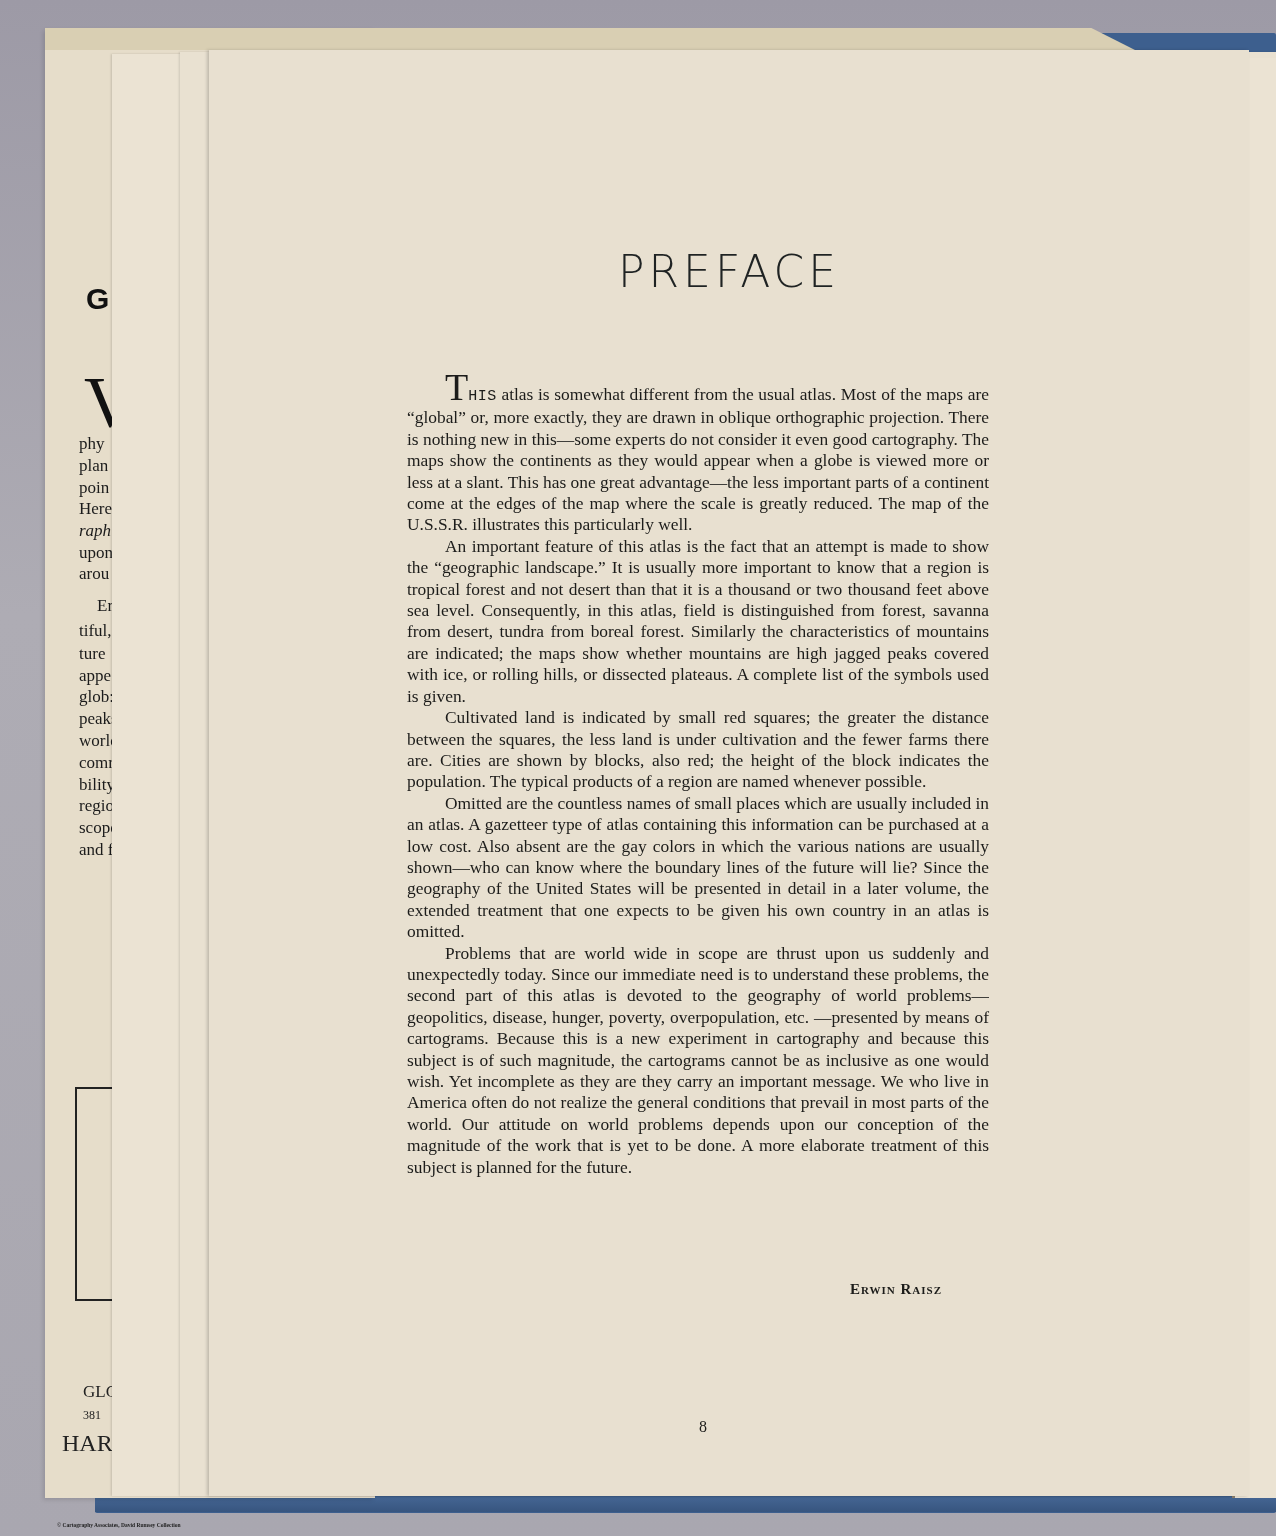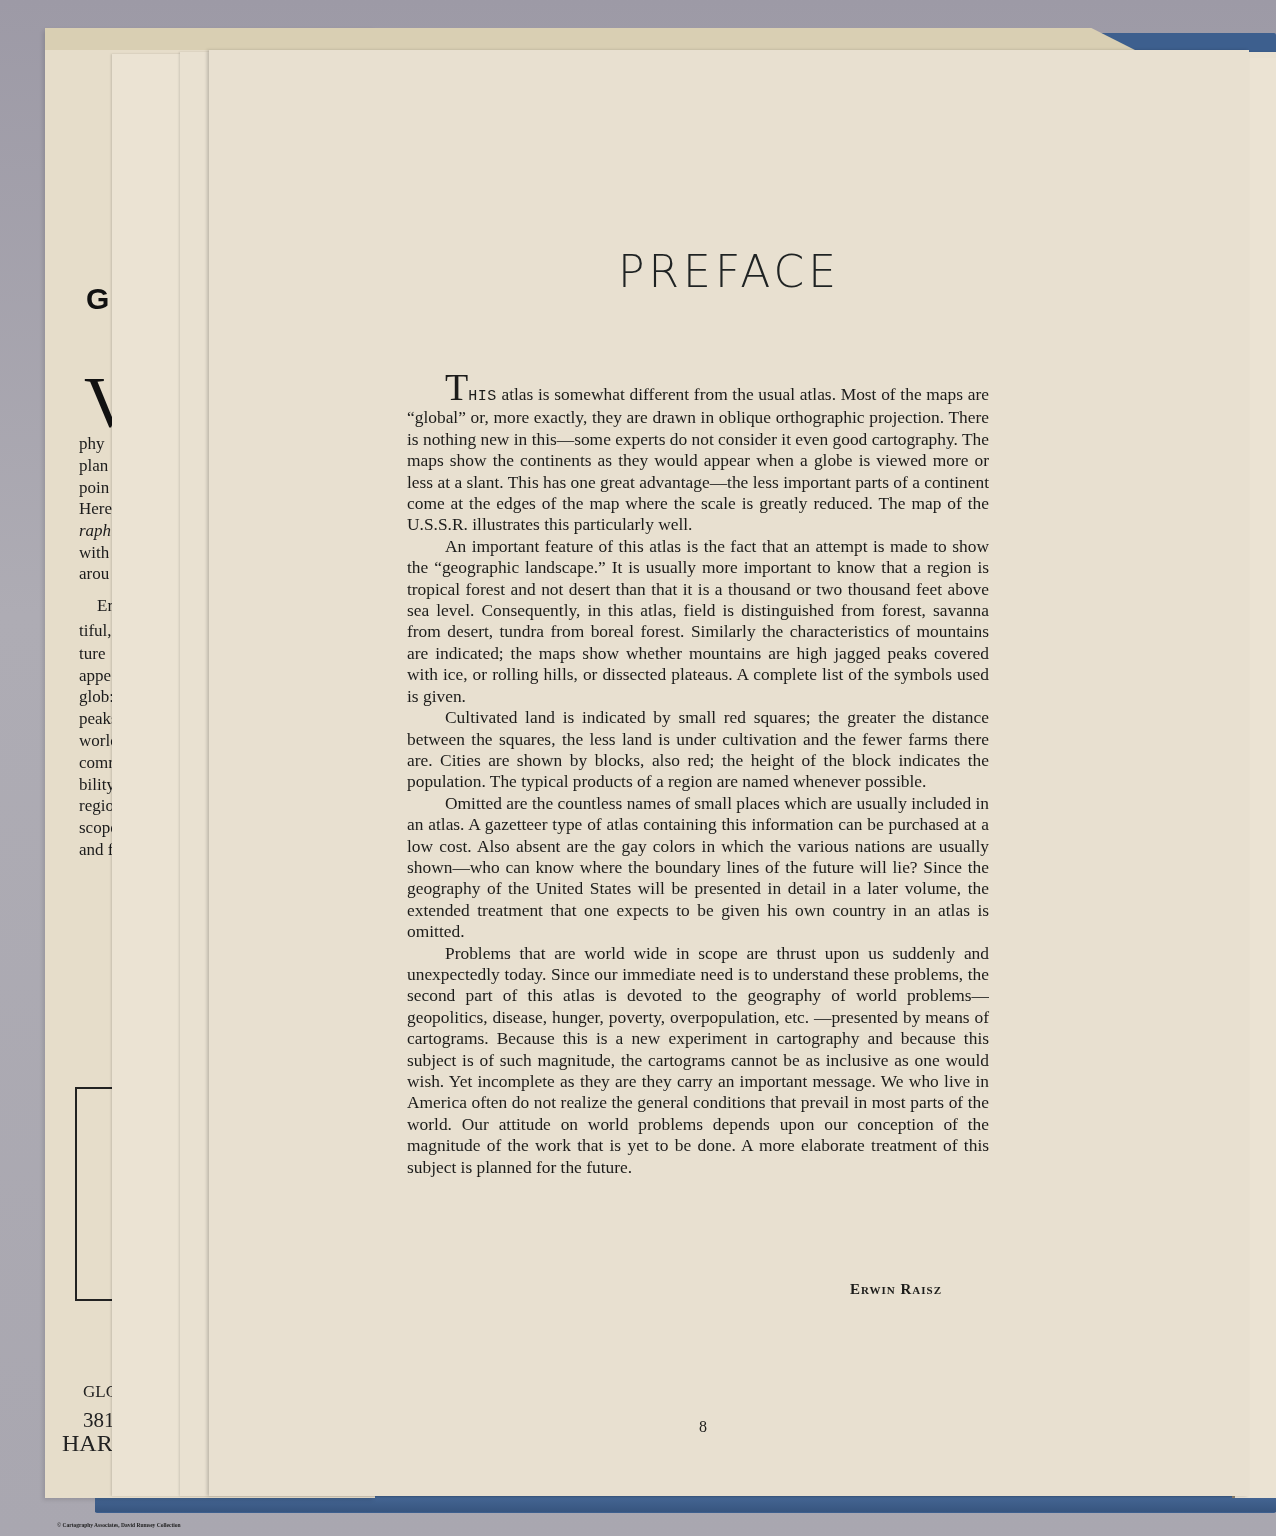--- a/index.html
+++ b/index.html
@@ -116,39 +116,39 @@
 <div class="jacket-topstrip"></div>
 <div class="jacket-heading">G</div>
 <div class="jacket-dropcap">V</div>
 
 <div id="jacket-lines">
     <div class="jacket-text" style="top: 433px; left: 79px;">phy</div>
     <div class="jacket-text" style="top: 455px; left: 79px;">plan</div>
     <div class="jacket-text" style="top: 477px; left: 79px;">poin</div>
     <div class="jacket-text" style="top: 498px; left: 79px;">Here</div>
     <div class="jacket-text" style="top: 520px; left: 79px; font-style: italic;">raph</div>
-    <div class="jacket-text" style="top: 542px; left: 79px;">with</div>
+    <div class="jacket-text" style="top: 542px; left: 79px;">upon</div>
     <div class="jacket-text" style="top: 563px; left: 79px;">arou</div>
     <div class="jacket-text" style="top: 595px; left: 97px;">Er</div>
     <div class="jacket-text" style="top: 620px; left: 79px; font-family: Liberation Serif, serif;">tiful,</div>
     <div class="jacket-text" style="top: 643px; left: 79px;">ture</div>
     <div class="jacket-text" style="top: 665px; left: 79px;">appe</div>
     <div class="jacket-text" style="top: 686px; left: 79px;">glob:</div>
     <div class="jacket-text" style="top: 708px; left: 79px;">peaks</div>
     <div class="jacket-text" style="top: 730px; left: 79px;">world</div>
     <div class="jacket-text" style="top: 752px; left: 79px;">comr</div>
     <div class="jacket-text" style="top: 774px; left: 79px;">bility</div>
     <div class="jacket-text" style="top: 795px; left: 79px;">region</div>
     <div class="jacket-text" style="top: 817px; left: 79px;">scope</div>
     <div class="jacket-text" style="top: 839px; left: 79px;">and f</div>
   </div>
 
 <div class="jacket-box"></div>
 <div class="jacket-foot" style="left:83px; top:1382px; font-size:17px;">GLC</div>
-<div class="jacket-foot" style="left:83px; top:1408px; font-size:21px;">381</div>
+<div class="jacket-foot" style="left:83px; top:1408px; font-size:12px;">381</div>
 <div class="jacket-foot" style="left:62px; top:1430px; font-size:24px;">HAR</div>
 
 <div class="page-under-1"></div>
 <div class="page-under-2"></div>
 <div class="next-page"></div>
 
 <div class="page">
   <div class="title">PREFACE</div>
 
   <div class="body-text">

